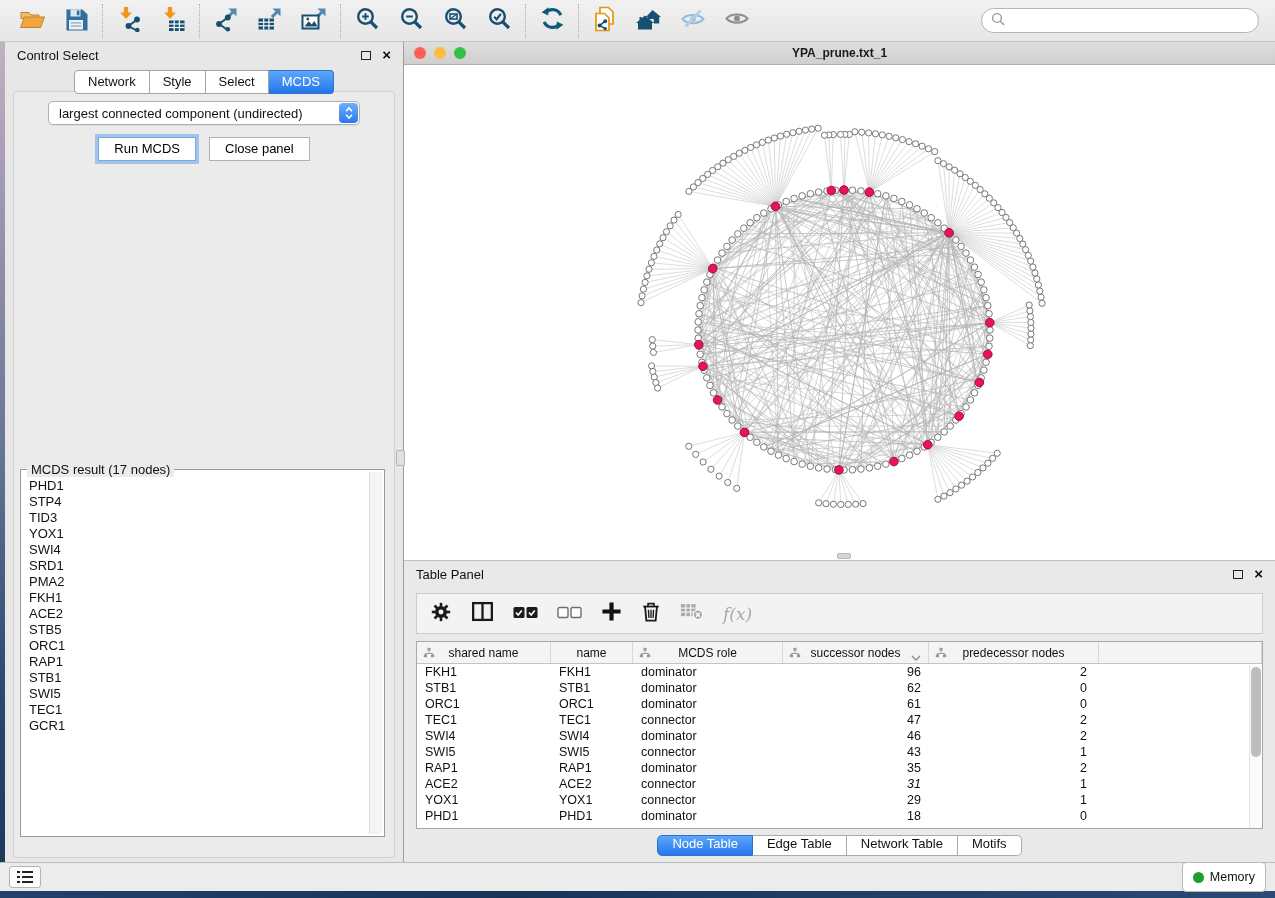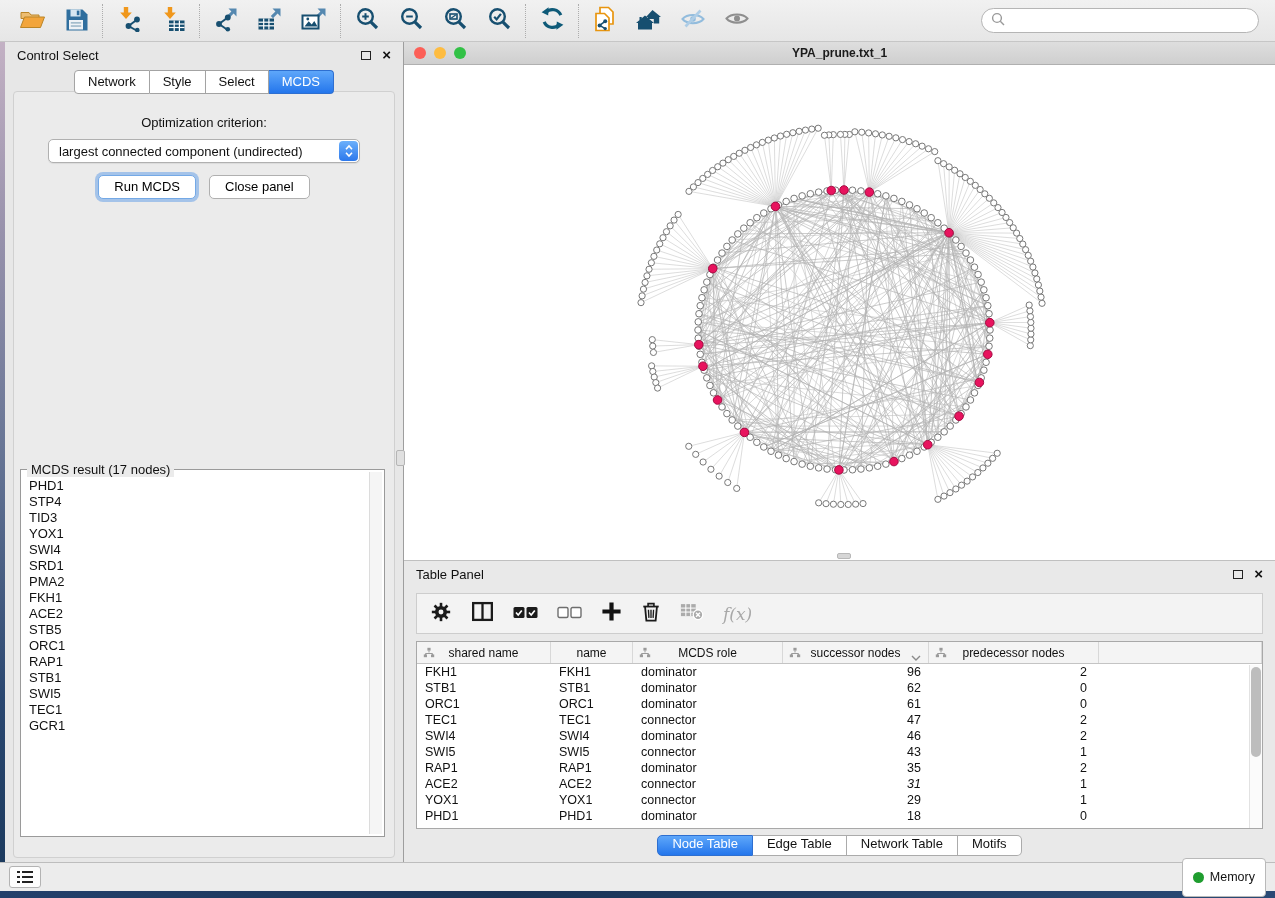--- a/index.html
+++ b/index.html
@@ -35,21 +35,21 @@
   .cp-tab.selected { background:linear-gradient(#5ea7fa,#2476ec); color:#fff; border-color:#2e6fd0; }
   .cp-body { position:absolute; top:49px; left:8px; right:8px; bottom:4px; background:#ebebeb;
     border:1px solid #d0d0d0; border-radius:4px; }
   .opt-label { margin-top:23px; text-align:center; font-size:13px; }
   .select-box { margin:9px auto 0; width:312px; height:24px; background:#fff; border:1px solid #b0b0b0;
     border-radius:5px; display:flex; align-items:center; font-size:13px; padding-left:10px; position:relative;
     box-shadow:0 1px 1px rgba(0,0,0,.07); }
   .select-stepper { position:absolute; right:1px; top:1px; bottom:1px; width:19px; border-radius:4px;
     background:linear-gradient(#6cb0fb,#2c78ec); display:flex; align-items:center; justify-content:center; }
   .cp-buttons { display:flex; justify-content:center; gap:13px; margin-top:12px; }
-  .btn { font-size:13px; padding:3px 15px 4px; background:#fff; border:1px solid #b0b0b0; border-radius:5px; white-space:nowrap; }
+  .btn { font-size:13px; padding:3px 15px 4px; background:#fff; border:1px solid #b0b0b0; border-radius:0; white-space:nowrap; }
   .btn.focused { border-color:#74a9e6; box-shadow:0 0 0 3px rgba(106,163,232,.55); }
   .result-fieldset { position:absolute; left:6px; right:9px; top:377px; bottom:20px; border:1px solid #9a9a9a; background:#fff; }
   .result-legend { position:absolute; top:-8px; left:6px; background:#ebebeb; padding:0 4px; font-size:13px; }
   .result-list { position:absolute; top:2px; left:2px; right:16px; bottom:2px; overflow:hidden; padding:6px 0 0 6px; }
   .result-item { font-size:13px; line-height:16px; }
   .result-scroll { position:absolute; top:2px; bottom:2px; right:2px; width:13px; background:#f5f5f5; border-left:1px solid #dcdcdc; }
 
   
   .right-col { flex:1; display:flex; flex-direction:column; background:#c4b5fd; position:relative; }
   .v-split { position:absolute; left:-8px; top:408px; width:9px; height:16px; background:#e0e0e0;
@@ -90,21 +90,21 @@
   .tp-tab.selected { background:linear-gradient(#5ea7fa,#2476ec); color:#fff; border-color:#2e6fd0; }
 
   
   .status-bar { position:absolute; top:862px; left:0; width:1275px; height:29px; background:#ececec;
     border-top:1px solid #bdbdbd; display:flex; align-items:center; padding:0 9px; }
   .list-btn { width:32px; height:22px; background:#fdfdfd; border:1px solid #b3b3b3; border-radius:3px;
     display:flex; flex-direction:column; align-items:center; justify-content:center; gap:3px; }
   .lb-row { width:16px; height:2px; position:relative; }
   .lb-row::before { content:""; position:absolute; left:0; top:0; width:2.5px; height:2px; background:#222; }
   .lb-row::after { content:""; position:absolute; left:5px; top:0; width:11px; height:2px; background:#222; }
-  .memory-btn { margin-left:auto; height:39px; background:#fff; border:1px solid #b9b9b9; border-radius:4px;
+  .memory-btn { margin-left:auto; height:30px; background:#fff; border:1px solid #b9b9b9; border-radius:4px;
     display:flex; align-items:center; gap:6px; padding:0 10px; font-size:12.5px; }
   .mem-dot { width:11px; height:11px; border-radius:50%; background:#1f9d2f; }
 </style>
 </head>
 <body>
 
 <div class="toolbar">
   <div id="tb-groups" style="display:flex;align-items:center;">
       <div class="tb-group">
         <div class="tb-btn">
@@ -283,21 +283,20 @@
         <span class="close-btn">×</span>
       </span>
     </div>
     <div class="cp-tabs" id="cp-tabs">
         <div class="cp-tab">Network</div>
         <div class="cp-tab">Style</div>
         <div class="cp-tab">Select</div>
         <div class="cp-tab selected">MCDS</div>
       </div>
     <div class="cp-body">
-      <div class="opt-label">Optimization criterion:</div>
       <div class="select-box">
         <span>largest connected component (undirected)</span>
         <span class="select-stepper">
           <svg width="10" height="14" viewBox="0 0 10 14">
               <path d="M2 5.2L5 2l3 3.2" stroke="#fff" stroke-width="1.6" fill="none"></path>
               <path d="M2 8.8L5 12l3-3.2" stroke="#fff" stroke-width="1.6" fill="none"></path>
             </svg>
         </span>
       </div>
       <div class="cp-buttons">

